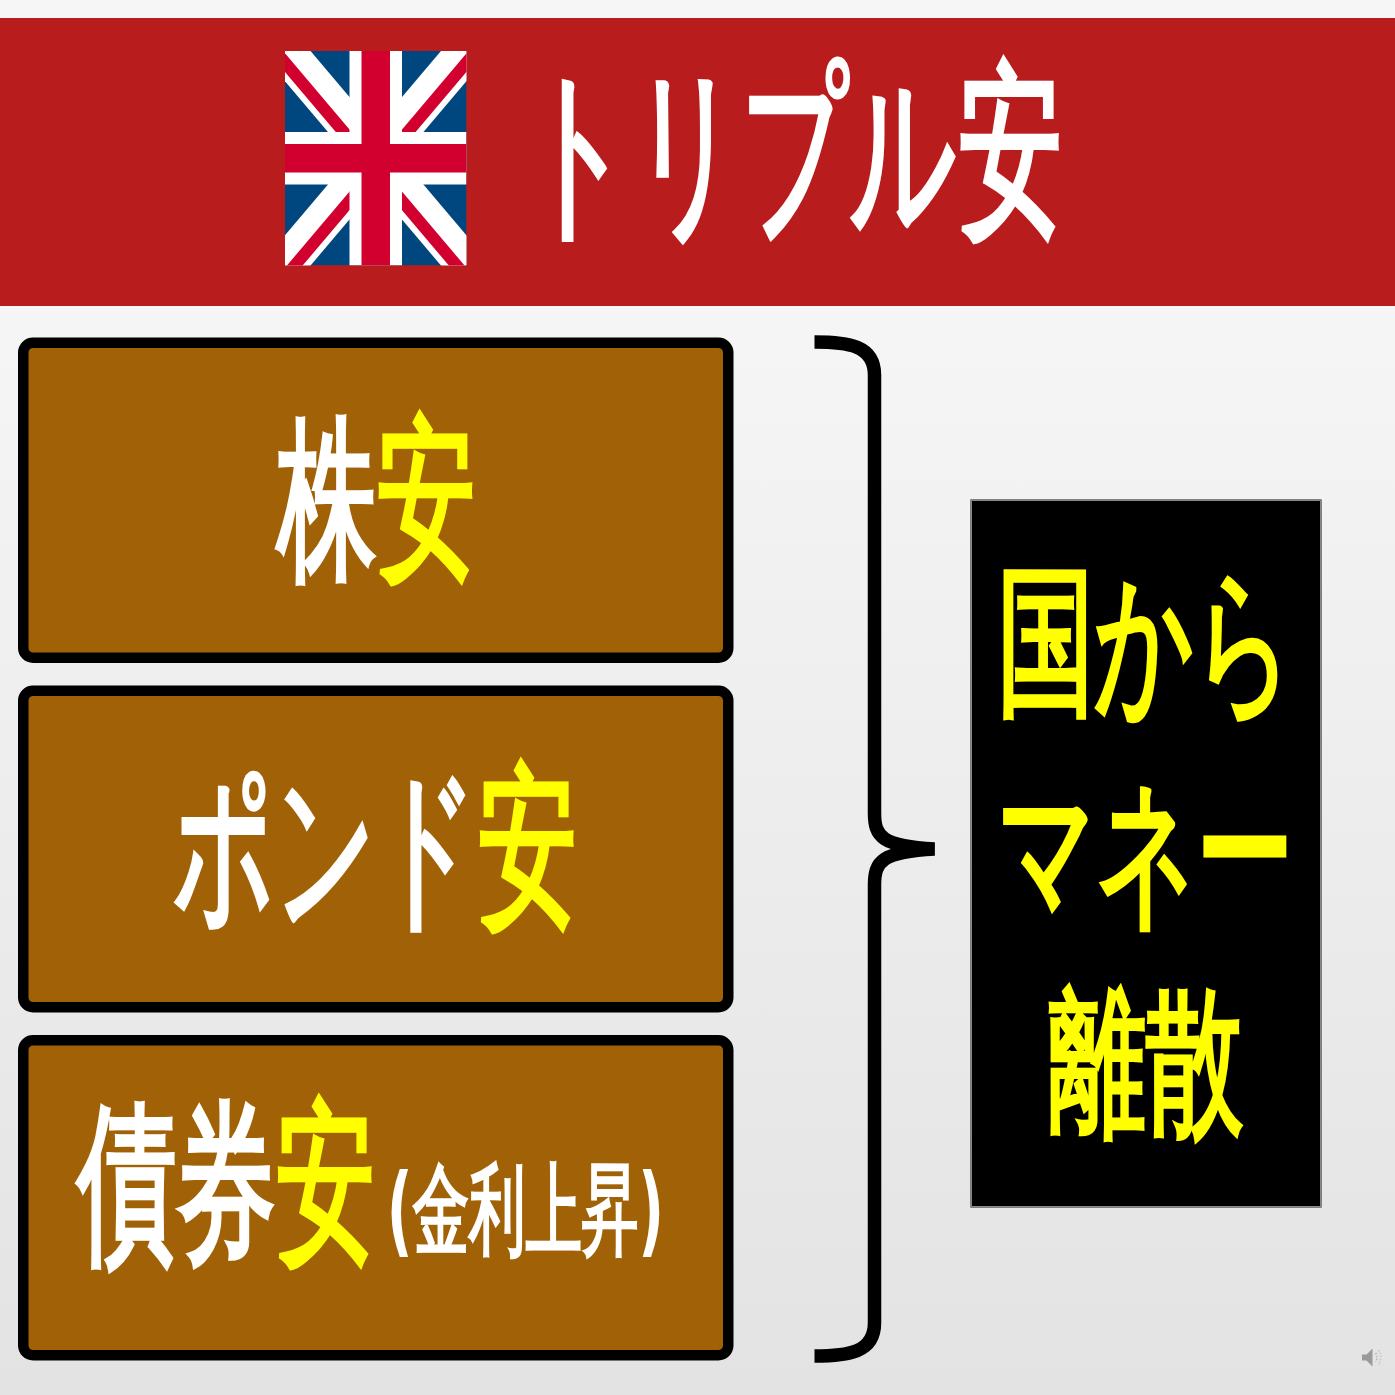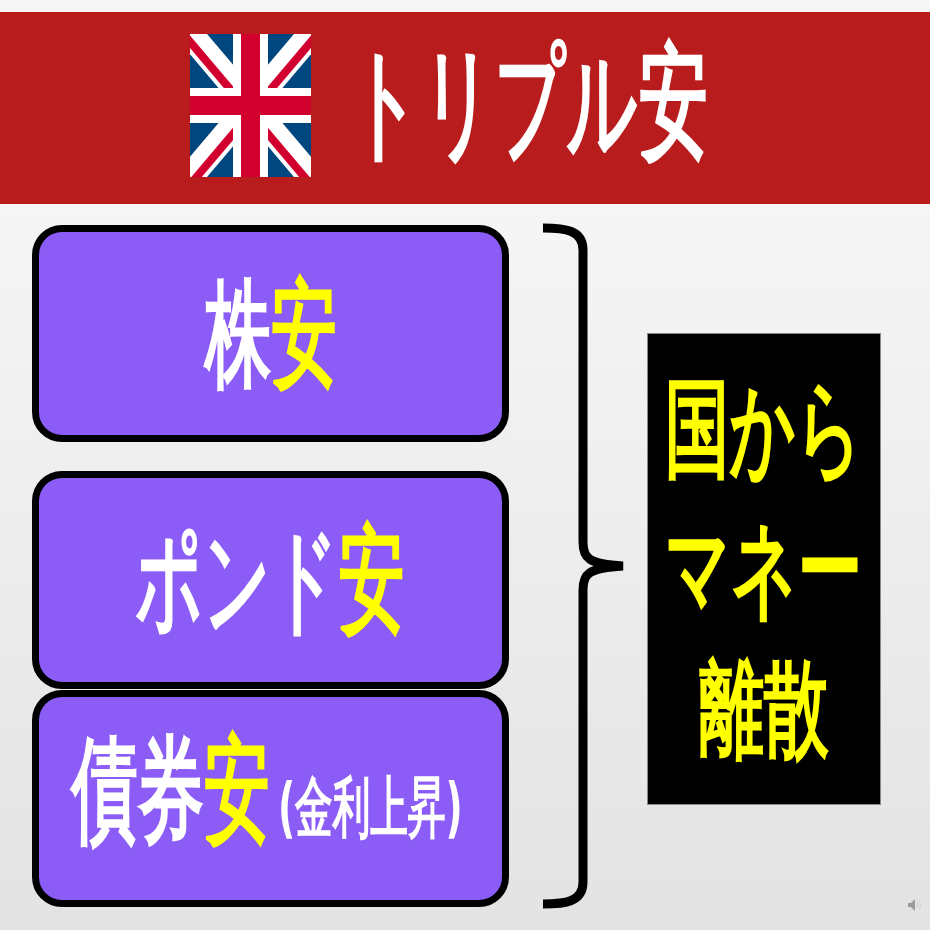--- a/index.html
+++ b/index.html
@@ -17,34 +17,34 @@
     position:absolute; left:190px; top:22px; width:121px; height:143px;
   }
   .title {
     position:absolute; left:350px; top:20px; height:140px;
     color:#fff; font-weight:bold; font-size:124px; line-height:140px;
     white-space:nowrap;
     transform-origin:left center; transform:scaleX(0.56);
     letter-spacing:2px;
   }
   .card {
-    position:absolute; left:32px; width:463px;
-    background:#8b5cf6; border:7px solid #000; border-radius:30px;
+    position:absolute; left:12px; width:463px;
+    background:#a16207; border:7px solid #000; border-radius:10px;
     display:flex; align-items:center; justify-content:center;
     box-sizing:content-box;
   }
   .card-text {
     font-weight:bold; font-size:116px; line-height:120px; white-space:nowrap;
     color:#fff; display:inline-block;
     transform:scaleX(0.57);
   }
   .yellow { color:#ffff00; }
   .paren { font-size:66px; letter-spacing:0; margin-left:14px; }
   #card1 { top:225px; height:203px; }
-  #card2 { top:457px; height:204px;margin-top:14px; }
+  #card2 { top:457px; height:204px; }
   #card3 { top:690px; height:203px; }
   #card3 .card-text { transform:scaleX(0.57); margin-left:-6px; }
   .brace { position:absolute; left:540px; top:220px; width:90px; height:692px; }
   .money-box {
     position:absolute; left:647px; top:333px; width:234px; height:472px;
     background:#000;
     display:flex; flex-direction:column; align-items:center; justify-content:center;
     border:1px solid #888; box-sizing:border-box;
   }
   .money-line {

